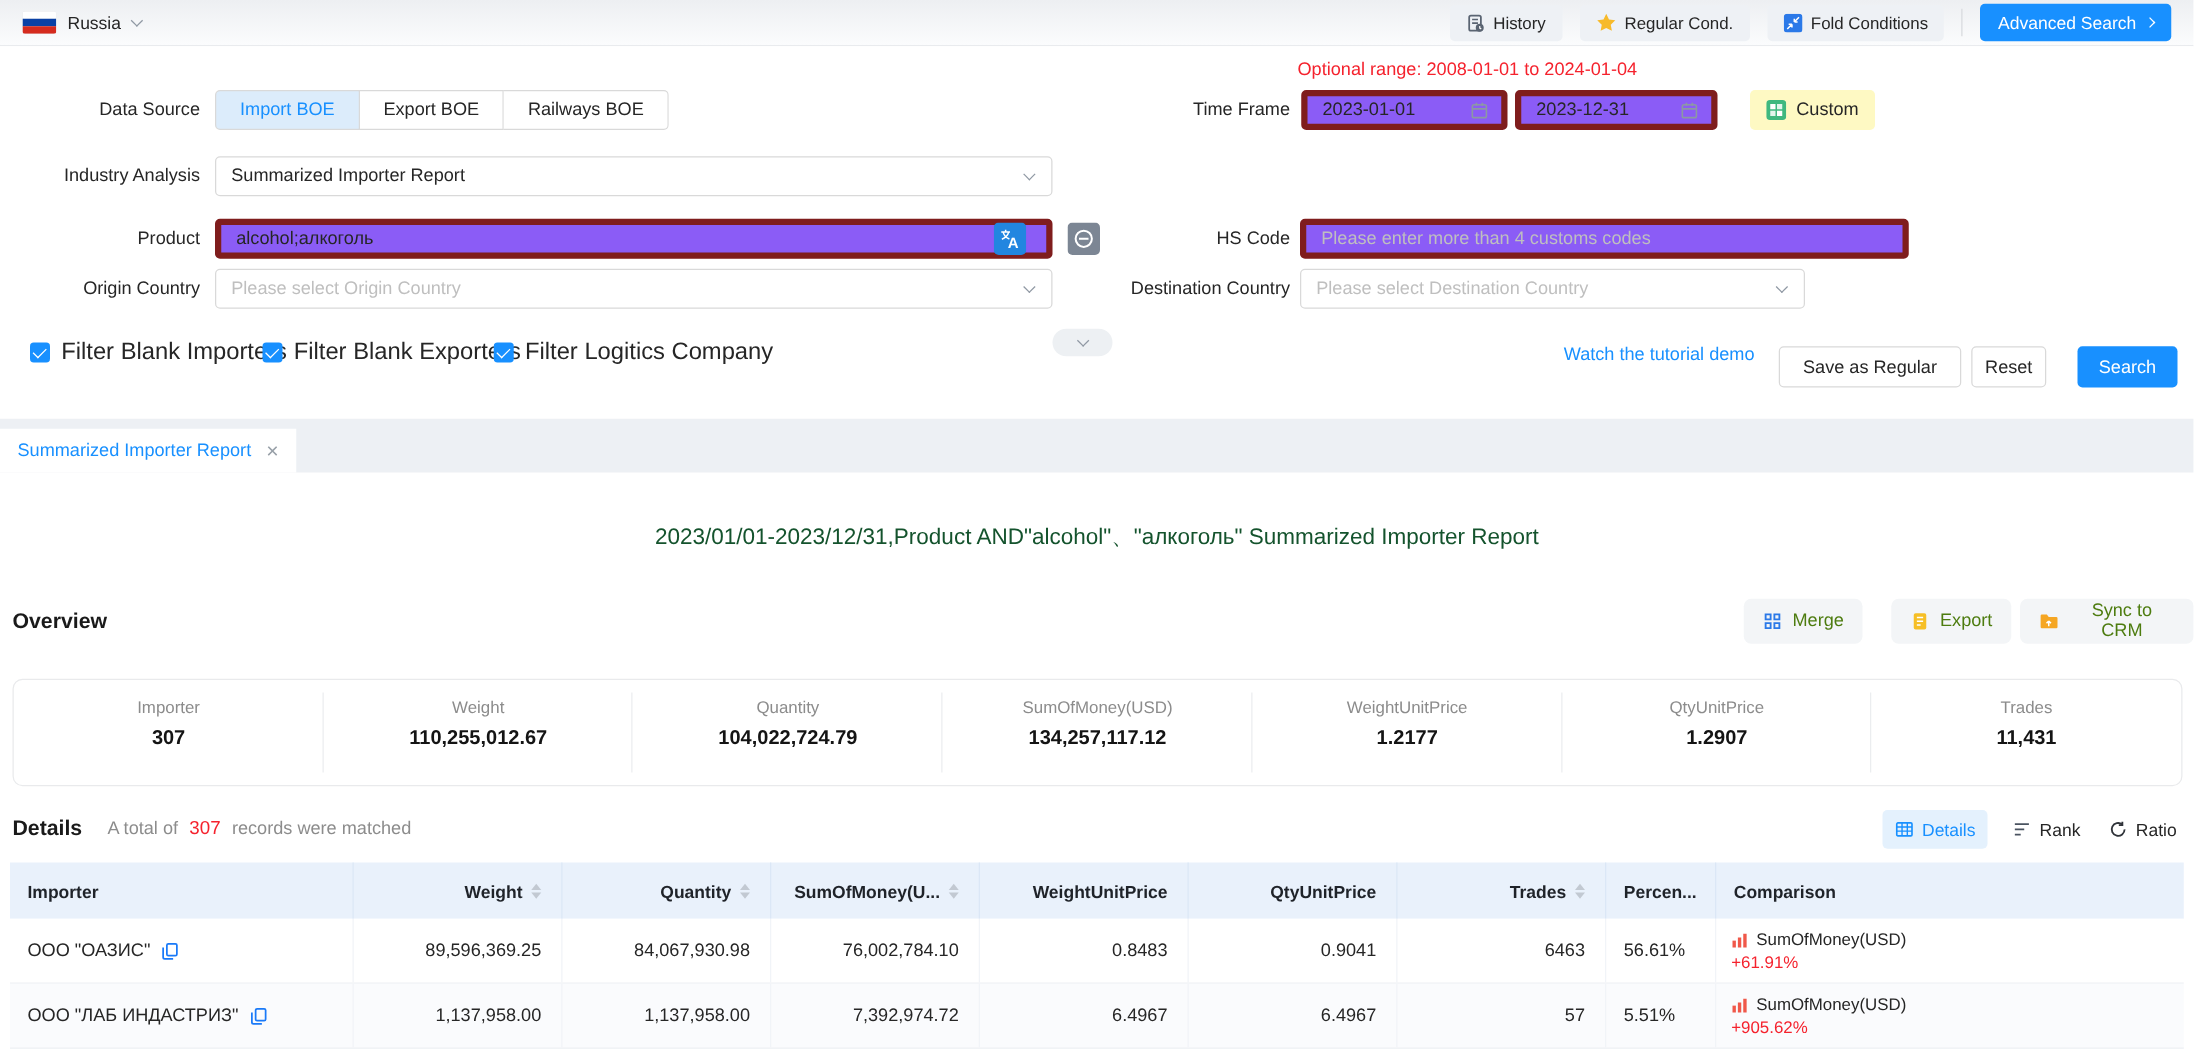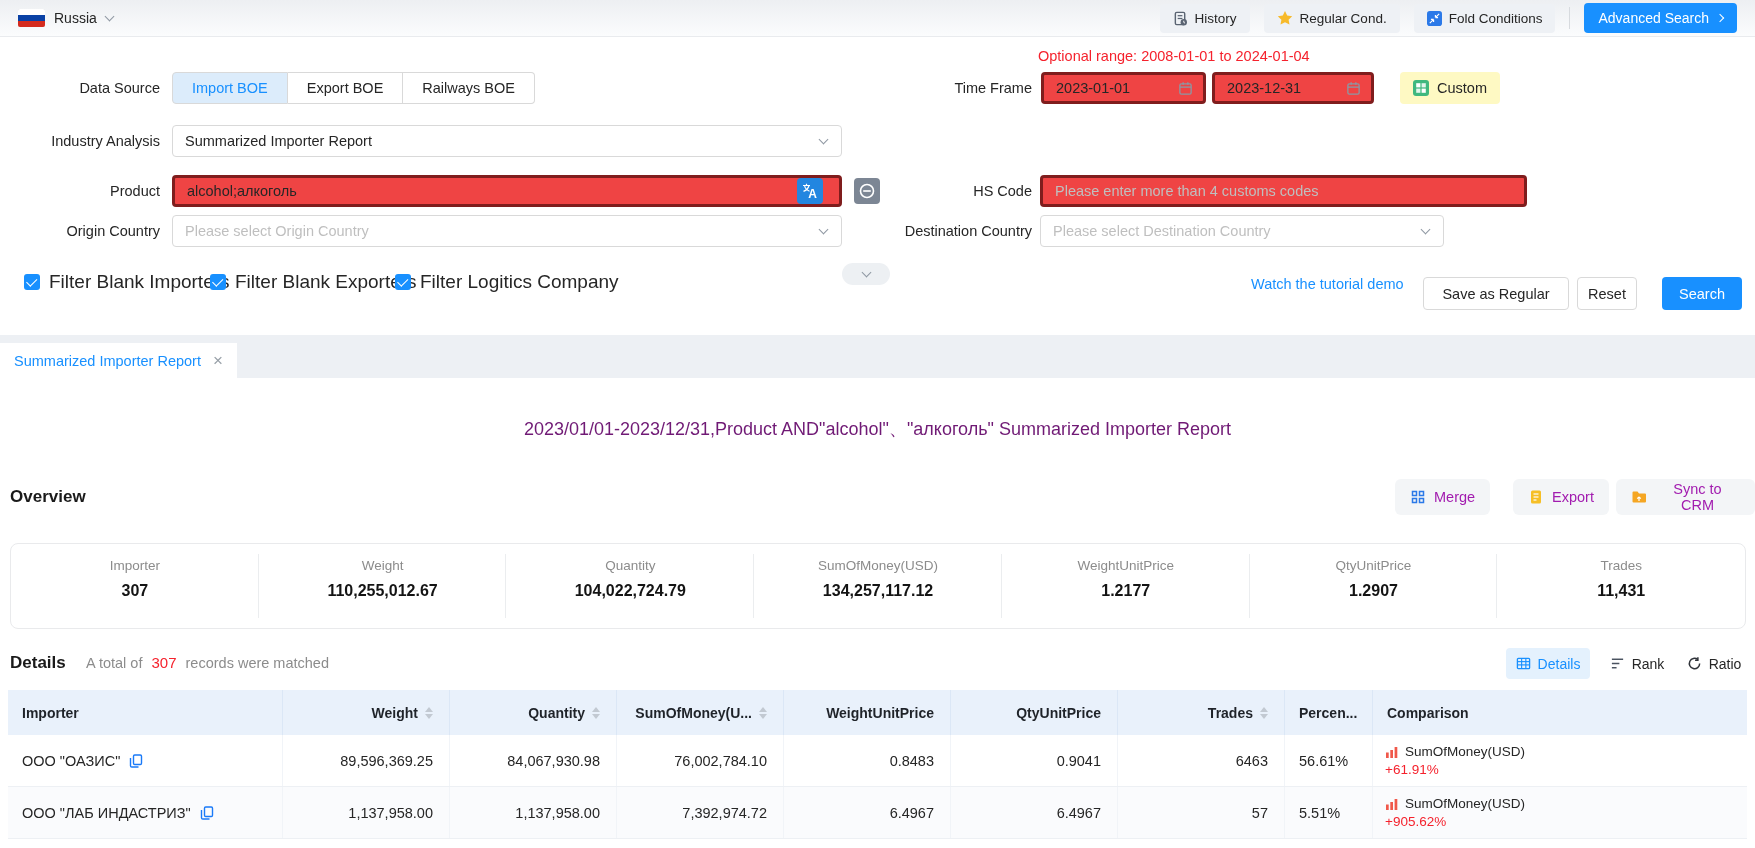--- a/index.html
+++ b/index.html
@@ -29,21 +29,21 @@
   .form { position:absolute; left:0; top:37px; width:100%; height:298px; background:#fff; }
   .optional-range { position:absolute; left:1038px; top:11px; color:#f5222d; font-size:14.5px; }
   .flabel { position:absolute; width:160px; text-align:right; font-size:14.5px; color:#262626; height:32px; line-height:32px; }
   .flabel.rt { left:860px; width:172px; }
   .segmented { position:absolute; left:172px; top:35px; display:flex; height:32px; }
   .seg { height:32px; padding:0 19px; background:#fff; border:1px solid #d9d9d9; border-left-width:0;
     font-size:14.5px; color:#262626; cursor:pointer; font-family:inherit; display:flex; align-items:center; }
   .seg:first-child { border-left-width:1px; border-radius:4px 0 0 4px; }
   .seg:last-child { border-radius:0 4px 4px 0; }
   .seg.active { background:#dcecfb; color:#1890ff; }
-  .inputbox { position:absolute; height:32px; border:3px solid #7f1d1d; border-radius:4px; background:#ef4444;
+  .inputbox { position:absolute; height:32px; border:5px solid #7f1d1d; border-radius:4px; background:#8b5cf6;
     display:flex; align-items:center; padding:0 10px 0 12px; }
   .inputbox input { border:none; outline:none; flex:1; font-size:14.5px; color:#262626; font-family:inherit; background:transparent; min-width:0; }
   .inputbox input::placeholder { color:#bfbfbf; }
   .selectbox { position:absolute; height:32px; border:1px solid #d9d9d9; border-radius:4px; background:#fff;
     display:flex; align-items:center; padding:0 14px 0 12px; cursor:pointer; }
   .sel-text { flex:1; font-size:14.5px; color:#262626; white-space:nowrap; overflow:hidden; }
   .sel-text.ph { color:#bfbfbf; }
   .icon-sq { position:absolute; width:26px; height:26px; }
   .custom-btn { position:absolute; left:1400px; top:35px; height:32px; display:inline-flex; align-items:center; gap:8px;
     padding:0 13px; background:#fef9c3; border:none; border-radius:4px; font-size:14.5px; color:#262626; cursor:pointer; font-family:inherit; }
@@ -61,25 +61,25 @@
   .btn.primary { background:#1890ff; border:none; color:#fff; }
 
   
   .tabbar { position:absolute; left:0; top:335px; width:100%; height:43px; background:#edf0f4; }
   .tab { position:absolute; left:0; bottom:0; width:237px; height:35px; background:#fff;
     display:flex; align-items:center; padding:0 14px; gap:10px; cursor:pointer; }
   .tab-title { flex:1; font-size:14.5px; color:#1890ff; white-space:nowrap; }
   .tab-close { color:#98a0a8; font-size:17px; line-height:1; cursor:pointer; }
 
   
-  .report-title { position:absolute; left:0; top:417px; width:100%; text-align:center; font-size:18px; font-weight:400; color:#701a75; }
+  .report-title { position:absolute; left:0; top:417px; width:100%; text-align:center; font-size:18px; font-weight:400; color:#14532d; }
   .overview-row { position:absolute; left:0; top:478px; width:100%; height:38px; }
   .sec-heading { position:absolute; left:10px; font-size:17px; font-weight:bold; color:#1a1a1a; line-height:38px; }
   .ov-btn { position:absolute; top:1px; height:36px; display:inline-flex; align-items:center; gap:8px; padding:0 15px;
-    background:#f3f5f7; border:none; border-radius:6px; font-size:14.5px; color:#a21caf; cursor:pointer; font-family:inherit; }
+    background:#f3f5f7; border:none; border-radius:6px; font-size:14.5px; color:#4d7c0f; cursor:pointer; font-family:inherit; }
   .stats-card { position:absolute; left:10px; top:543px; width:1736px; height:86px; border:1px solid #e9eaec; border-radius:8px;
     display:flex; background:#fff; }
   .stat { flex:1; text-align:center; padding-top:14px; position:relative; }
   .stat:not(:last-child)::after { content:''; position:absolute; right:0; top:10px; bottom:10px; width:1px; background:#ebedef; }
   .stat-label { font-size:13.5px; color:#8c8c8c; }
   .stat-value { font-size:16px; font-weight:bold; color:#141414; margin-top:9px; }
 
   .details-row { position:absolute; left:0; top:646px; width:100%; height:34px; }
   .details-total { position:absolute; left:86px; height:34px; line-height:34px; font-size:14.5px; color:#8c8c8c; }
   .details-total .count { color:#f5222d; font-size:15px; padding:0 5px; }

